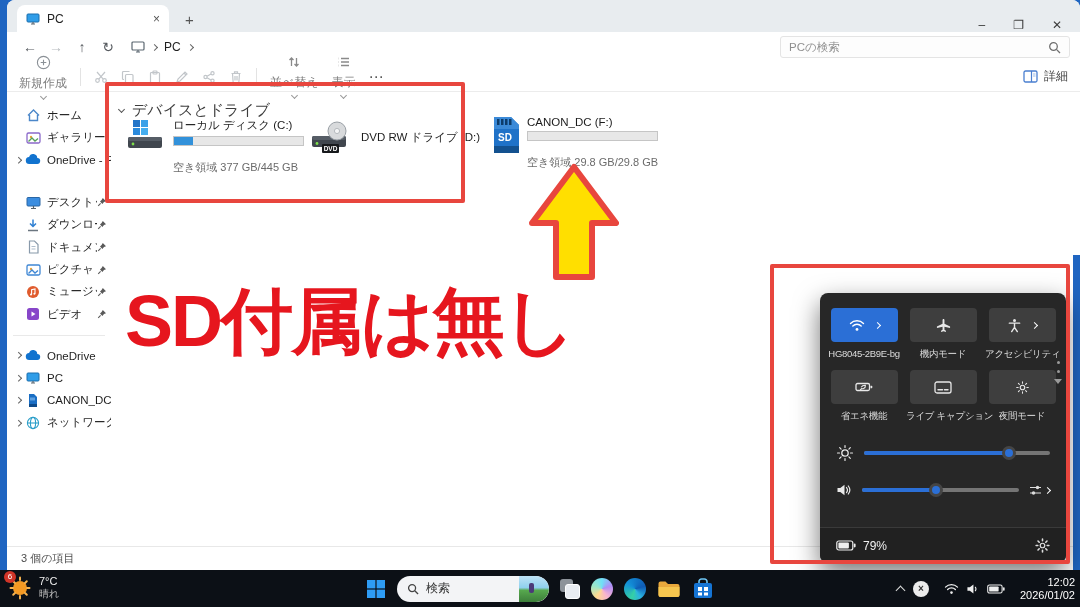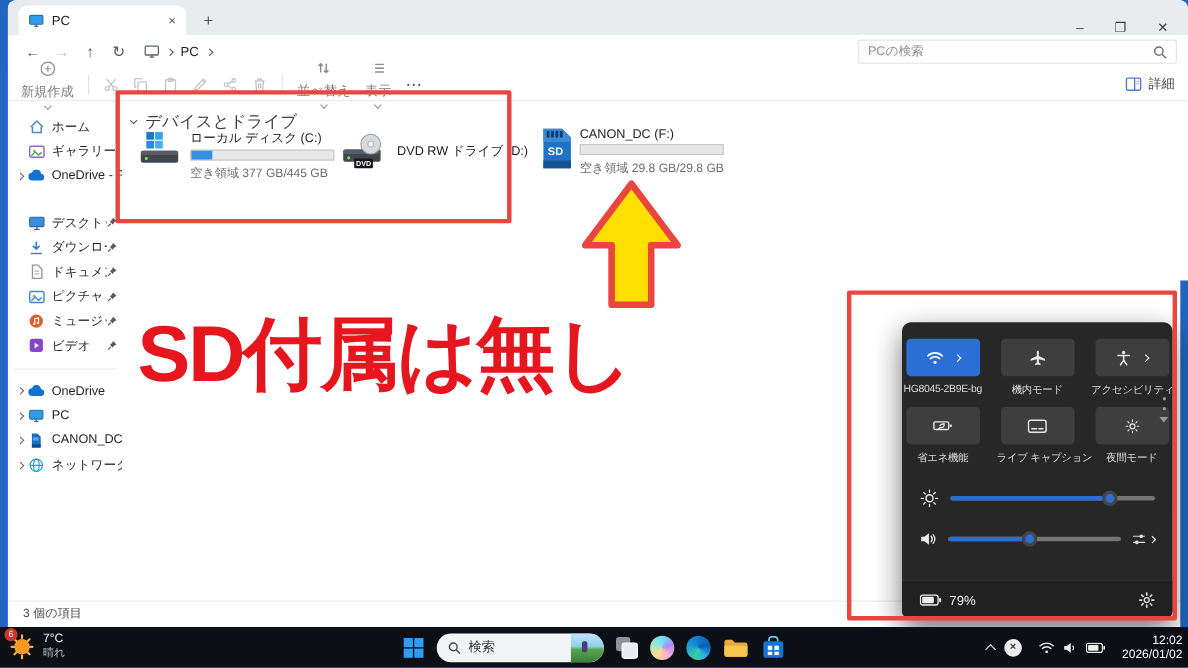--- a/index.html
+++ b/index.html
@@ -58,42 +58,42 @@
 
   .main { flex:1; position:relative; }
   .sect-hd { position:absolute; left:8px; top:9px; display:flex; align-items:center; gap:8px;
              font-size:15px; color:#3d3d3d; }
   .sect-hd .chv { width:5px; height:5px; border-right:1.3px solid #555; border-bottom:1.3px solid #555;
                   transform:rotate(45deg); margin-top:-3px; }
   .drive { position:absolute; display:flex; gap:7px; }
   .drv-name { font-size:11.5px; color:#1c1c1c; white-space:nowrap; }
   .drv-bar { width:131px; height:10px; background:#e7e7e7; border:1px solid #c5c5c5; margin-top:3px; }
   .drv-fill { height:100%; background:#3291da; }
-  .drv-free { font-size:11px; color:#6b6b6b; margin-top:4px; white-space:nowrap; }
+  .drv-free { font-size:11px; color:#6b6b6b; margin-top:14px; white-space:nowrap; }
 
   .statusbar { position:absolute; left:0; right:0; bottom:0; height:24px; border-top:1px solid #e8e8e8;
                background:#fff; font-size:11px; color:#4c4c4c; line-height:23px; padding-left:14px; }
 
   
   .strip-left { left:0; top:0; width:7px; height:570px; background:#1f65c1; }
   .strip-right { right:0; top:255px; width:7px; height:315px; background:#1f65c1; }
 
   
   .ann-rect1 { left:105px; top:82px; width:360px; height:121px; border:4px solid #e8463e;
                border-radius:2px; z-index:60; pointer-events:none; }
   .ann-rect2 { left:770px; top:264px; width:300px; height:300px; border:4px solid #e8463e;
                border-radius:2px; z-index:70; pointer-events:none; }
   .ann-arrow { left:529px; top:163px; z-index:60; }
   .ann-text { left:125px; top:274px; font-size:72px; font-weight:800; color:#e6161e;
               letter-spacing:-2px; white-space:nowrap; z-index:60; }
 
   
   .qs { left:820px; top:293px; width:246px; height:270px; background:#272727; border-radius:8px;
         box-shadow:0 10px 26px rgba(0,0,0,.55); z-index:55; color:#e8e8e8; }
-  .qs-tiles { display:grid; grid-template-columns:repeat(3,74px); justify-content:center; column-gap:12px;
+  .qs-tiles { display:grid; grid-template-columns:repeat(3,74px); justify-content:center; column-gap:5px;
               padding-top:15px; }
   .qs-tile { text-align:center; }
   .qs-btn { width:67px; height:34px; background:#3e3e3e; border:0; border-radius:4px; margin:0 auto;
             display:flex; align-items:center; justify-content:center; gap:10px; }
   .qs-btn.active { background:#2b6fd6; }
   .qs-chev { width:5px; height:5px; border-right:1.4px solid #fff; border-bottom:1.4px solid #fff;
              transform:rotate(-45deg); }
   .qs-label { font-size:9.5px; color:#dcdcdc; margin:6px 0 9px; letter-spacing:-0.3px; white-space:nowrap; }
   .qs-pager { position:absolute; right:4px; top:68px; display:flex; flex-direction:column; align-items:center; gap:6px; }
   .qs-pager i { width:3px; height:3px; border-radius:50%; background:#9a9a9a; }

